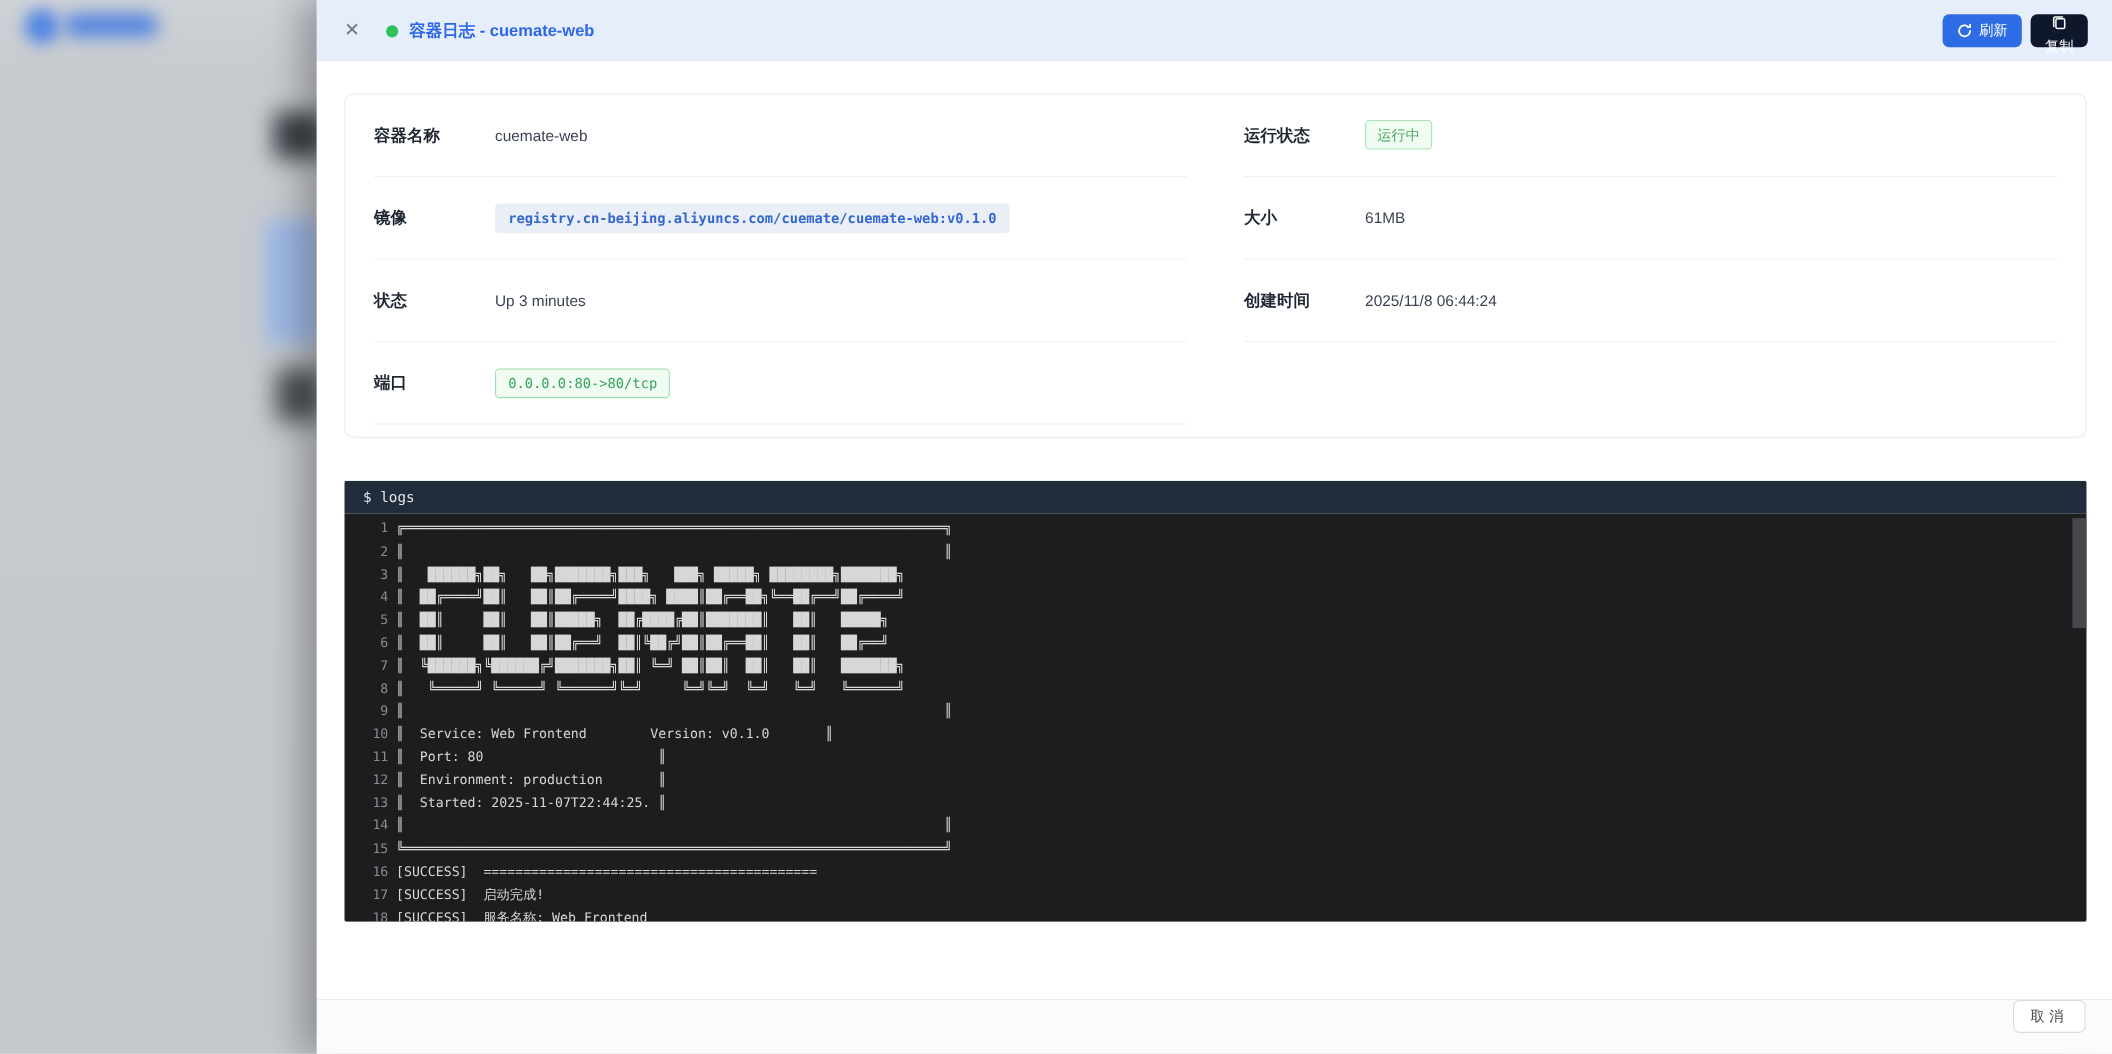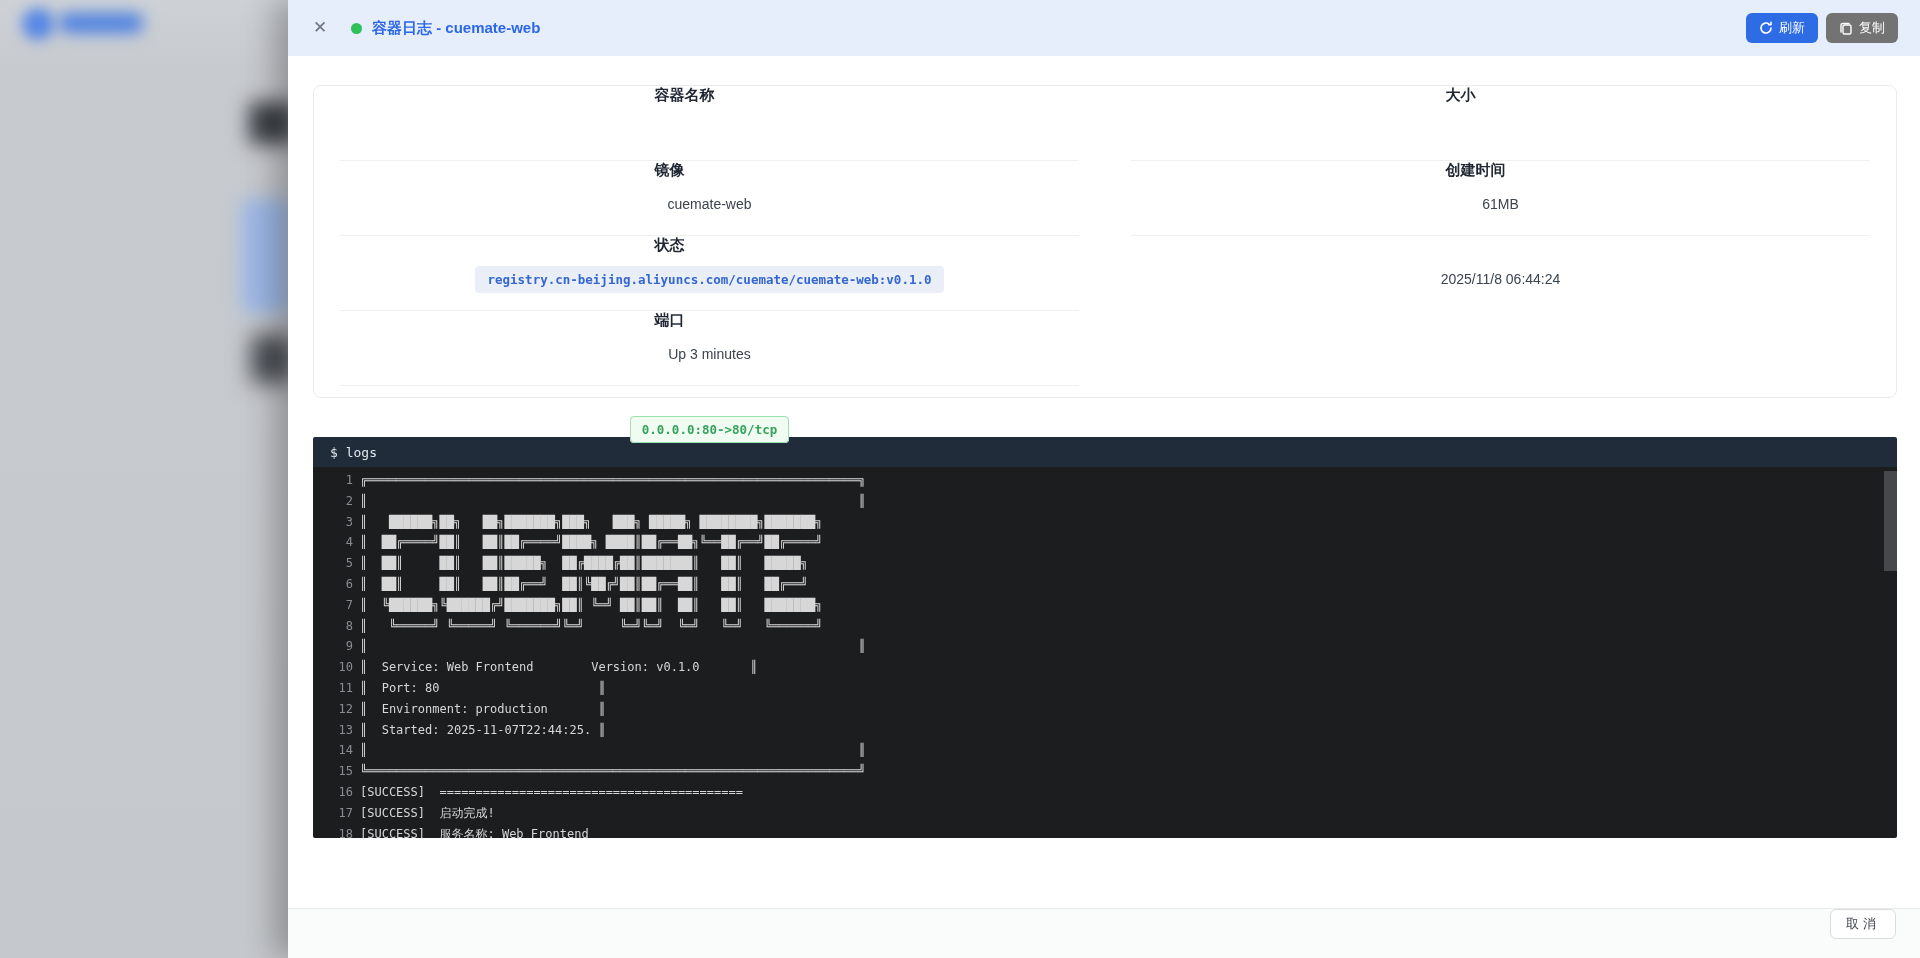--- a/index.html
+++ b/index.html
@@ -26,35 +26,35 @@
     display:flex; align-items:center; padding:0 22px; }
   .close-btn { width:20px; height:20px; border:none; background:transparent; cursor:pointer;
     color:#6e757e; font-size:17px; line-height:20px; padding:0; }
   .status-dot { width:11px; height:11px; border-radius:50%; background:#2fc158; margin-left:21px; }
   .drawer-title { margin-left:10px; font-size:15px; font-weight:600; color:#2b67e8;text-align:center; }
   .header-spacer { flex:1; }
   .hbtn { display:inline-flex; align-items:center; gap:6px; height:30px; padding:0 13px;
     border:none; border-radius:6px; color:#fff; font-size:13px; cursor:pointer; }
   .hbtn svg { display:block; }
   .btn-refresh { background:#2e6ce5; margin-right:8px; }
-  .btn-copy { background:#737373; }
+  .btn-copy { background:#0f172a;flex-direction:column; }
 
   .drawer-body { flex:1; position:relative; background:#fff; padding:29px 23px 0 25px; overflow:hidden; }
 
   
   .info-card { width:1584px; height:313px; border:1px solid #e9ebef; border-radius:8px;
     display:grid; grid-template-columns:1fr 1fr; align-content:start; }
   .info-col { padding:0 26px; }
-  .irow { height:75px; display:flex; align-items:center; border-bottom:1px solid #eef0f2;flex-direction:column; }
+  .irow { height:75px; display:flex; align-items:center; border-bottom:1px solid #eef0f2; }
   .ilabel { width:110px; flex:0 0 110px; font-size:15px; font-weight:700; color:#1f2733; }
   .ival { font-size:14px; color:#3a4350; }
   .ival .text { }
   .chip-image { font-family:"DejaVu Sans Mono",monospace; font-size:12.5px; font-weight:700;
     color:#3567cf; background:#e9eef7; padding:6px 12px; border-radius:4px; }
-  .chip-port { font-family:"DejaVu Sans Mono",monospace; font-size:12.5px; font-weight:700;
+  .chip-port { font-family:"DejaVu Sans Mono",monospace; font-size:12.5px; font-weight:400;
     color:#36a35c; background:#f0fbf2; border:1px solid #9fe0b0; padding:5px 11px; border-radius:4px;text-align:center; }
   .badge-running { font-size:13px; color:#4aab64; background:#f0fbf2; border:1px solid #a7e3b5;
     padding:5px 10px; border-radius:4px; }
 
   
   .terminal { width:1584px; margin-top:39px; border-radius:2px; overflow:hidden; }
   .term-header { height:30px; background:#202c3a; color:#e3e7ec;
     font-family:"DejaVu Sans Mono",monospace; font-size:13px;
     display:flex; align-items:center; padding-left:17px; }
   .term-body { position:relative; height:371px; background:#1c1d1f; overflow:hidden;
@@ -123,20 +123,24 @@
             <div class="ilabel">状态</div>
             <div class="ival"><span class="text">Up 3 minutes</span></div>
           </div>
           <div class="irow">
             <div class="ilabel">端口</div>
             <div class="ival"><span class="chip-port">0.0.0.0:80-&gt;80/tcp</span></div>
           </div>
         </div>
       <div class="info-col">
           <div class="irow">
+            <div class="ilabel">运行状态</div>
+            <div class="ival"><span class="badge-running">运行中</span></div>
+          </div>
+          <div class="irow">
             <div class="ilabel">大小</div>
             <div class="ival"><span class="text">61MB</span></div>
           </div>
           <div class="irow">
             <div class="ilabel">创建时间</div>
             <div class="ival"><span class="text">2025/11/8 06:44:24</span></div>
           </div>
         </div>
     </div>
 

